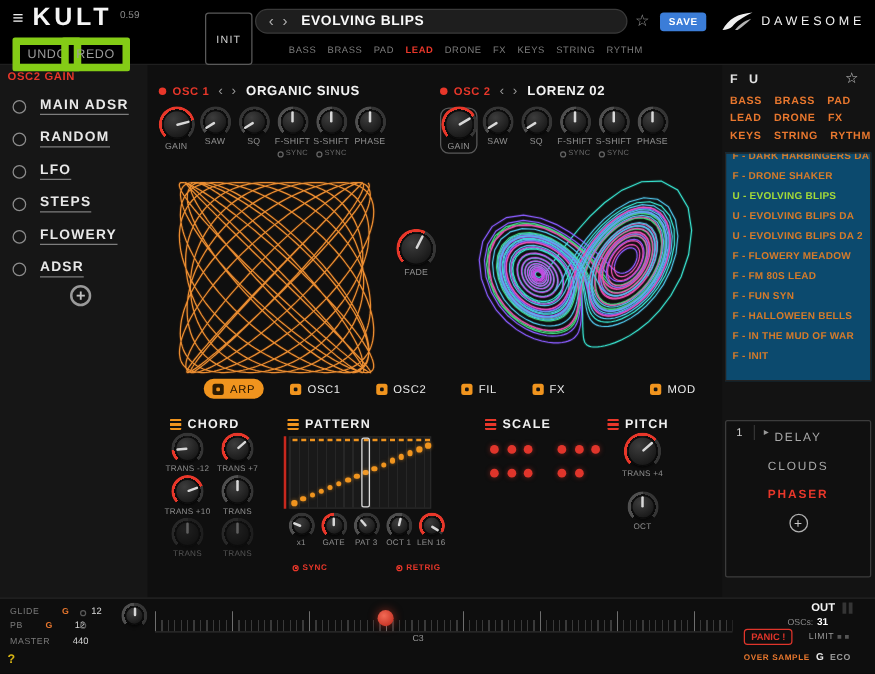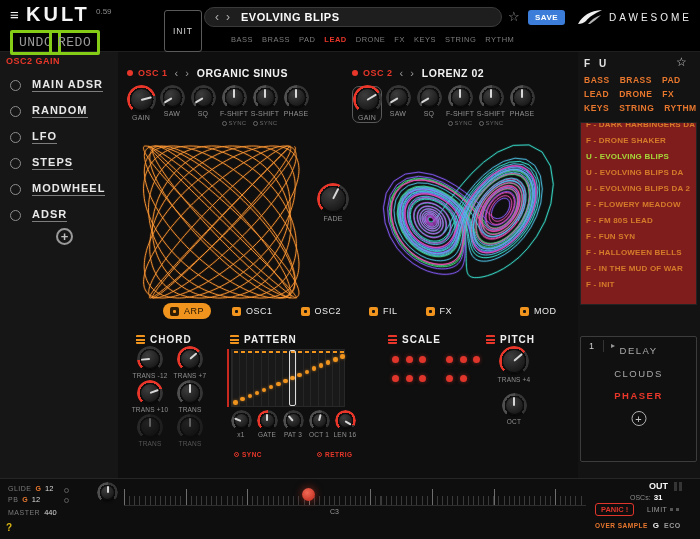--- a/index.html
+++ b/index.html
@@ -8,21 +8,21 @@
 
 
 #centerbg{position:absolute;left:118px;top:52px;width:460px;height:426px;background:#0f0f0f}
 #rightbg{position:absolute;left:578px;top:52px;width:122px;height:426px;background:#131313}
 
 
 #topbar{position:absolute;left:0;top:0;width:700px;height:52px;background:#000;border-bottom:1px solid #1f1f1f}
 #logobars{position:absolute;left:10px;top:6px;font-size:15px;color:#f0f0f0}
 #logotext{position:absolute;left:26px;top:3px;font-size:20px;font-weight:bold;letter-spacing:3px;color:#f5f5f5}
 #version{position:absolute;left:96px;top:7px;font-size:8px;color:#8a8a8a}
-.ubtn{position:absolute;top:30px;background:none;border:3px solid #84cc16;border-radius:2px;color:#9a9a9a;font-size:13px;padding:2px 6px;font-family:Liberation Mono, monospace;letter-spacing:.5px}
+.ubtn{position:absolute;top:30px;background:none;border:6px solid #84cc16;border-radius:2px;color:#9a9a9a;font-size:10px;padding:2px 6px;font-family:Liberation Sans, sans-serif;letter-spacing:.5px}
 #initbtn{position:absolute;left:164px;top:10px;background:none;border:1px solid #5a5a5a;border-radius:3px;color:#d8d8d8;font-size:8.5px;padding:15px 8px;font-family:inherit;letter-spacing:1px}
 #pill{position:absolute;left:204px;top:7px;width:298px;height:20px;border-radius:10px;background:#1e1e1e;border:1px solid #3a3a3a;display:flex;align-items:center;padding:0 10px;gap:7px}
 #pill .chev{color:#b0b0b0;font-size:12px;line-height:1}
 #pname{font-size:11px;font-weight:bold;color:#fafafa;letter-spacing:.5px;margin-left:4px}
 #star{position:absolute;left:508px;top:9px;font-size:13px;color:#9a9a9a}
 #savebtn{position:absolute;left:528px;top:10px;background:#3b7dd8;border:none;border-radius:3px;color:#fff;font-size:8px;font-weight:bold;padding:3px 7px;font-family:inherit;letter-spacing:.5px}
 #htags{position:absolute;left:231px;top:35px;display:flex;gap:9px}
 #htags span{font-size:7.5px;color:#7d7d7d;letter-spacing:.5px}
 #htags span.active{color:#e8372a;font-weight:bold}
 #brand{position:absolute;right:8px;top:9px;display:flex;align-items:center;gap:6px}
@@ -92,34 +92,34 @@
 #scaledots{position:absolute;left:392px;top:356px;width:100px;height:32px}
 .sdot{position:absolute;width:7px;height:7px;border-radius:50%;background:#e0352b;box-shadow:0 0 4px rgba(224,53,43,.5)}
 #pitchcol{position:absolute;left:482px;top:349px;width:64px;display:flex;flex-direction:column;align-items:center;gap:13px}
 
 
 #bletters{position:absolute;left:584px;top:58px;display:flex;gap:9px;font-size:10px;font-weight:bold;color:#e2e2e2}
 #bstar{position:absolute;left:676px;top:55px;font-size:12px;color:#c8c8c8}
 #btags{position:absolute;left:584px;top:75px;display:flex;flex-direction:column;gap:4px}
 .btagrow{display:flex;gap:10px}
 .btagrow span{font-size:8.5px;font-weight:bold;color:#e8772e;letter-spacing:.5px}
-#plist{position:absolute;left:580px;top:122px;width:117px;height:183px;background:#7f1d1d;border:1px solid #232323;overflow:hidden}
+#plist{position:absolute;left:580px;top:122px;width:117px;height:183px;background:#0c4a6e;border:1px solid #232323;overflow:hidden}
 .prow{height:16px;display:flex;align-items:center;padding:0 5px;font-size:8px;font-weight:bold;color:#d57b2a;letter-spacing:.2px;white-space:nowrap}
 .prow.sel{color:#a6d838}
 #fxbox{position:absolute;left:580px;top:336px;width:117px;height:126px;background:#101010;border:1px solid #3c3c3c;border-radius:2px}
 #fxslotnum{position:absolute;left:8px;top:4px;font-size:9px;color:#cfcfcf}
 #fxdivider{position:absolute;left:22px;top:3px;width:1px;height:12px;background:#333}
 #fxarrow{position:absolute;left:30px;top:4px;font-size:8px;color:#999}
 .fxitem{position:absolute;left:0;width:100%;text-align:center;font-size:9.5px;letter-spacing:1.5px;color:#a9a9a9}
 .fxitem.active{color:#e8372a;font-weight:bold}
 #fxadd{position:absolute;left:50%;top:74px;transform:translateX(-50%);width:15px;height:15px;border:1.5px solid #b0b0b0;border-radius:50%;color:#c8c8c8;font-size:11px;display:flex;align-items:center;justify-content:center}
 
 
 #bottombar{position:absolute;left:0;top:478px;width:700px;height:61px;background:#0e0e0e;border-top:1px solid #262626}
-.frow{position:absolute;display:flex;gap:4px;align-items:center}
+.frow{position:absolute;display:flex;gap:18px;align-items:flex-end}
 .fdim{font-size:7px;color:#7a7a7a;letter-spacing:.5px}
 .fmode{font-size:7px;color:#e8772e;font-weight:bold}
 .fval{font-size:7.5px;color:#d8d8d8}
 #help{position:absolute;left:6px;top:43px;font-size:10px;font-weight:bold;color:#d7b414}
 .tinyradio{position:absolute;width:5px;height:5px;border:1px solid #5a5a5a;border-radius:50%}
 #footknob{position:absolute;left:100px;top:6px}
 #keys{position:absolute;left:124px;top:4px;width:462px;height:23px;border-bottom:1px solid #2e2e2e;
  background:
   repeating-linear-gradient(90deg,#6e6e6e 0 1px,transparent 1px 61.6px) bottom/100% 16px no-repeat,
   repeating-linear-gradient(90deg,#3a3a3a 0 1px,transparent 1px 5.13px) bottom/100% 9px no-repeat}
@@ -193,21 +193,21 @@
       <div class="navitem">
         <span class="navcirc"></span>
         <span class="navlabel">LFO</span>
       </div>
       <div class="navitem">
         <span class="navcirc"></span>
         <span class="navlabel">STEPS</span>
       </div>
       <div class="navitem">
         <span class="navcirc"></span>
-        <span class="navlabel">MODWHEEL</span>
+        <span class="navlabel">FLOWERY</span>
       </div>
       <div class="navitem">
         <span class="navcirc"></span>
         <span class="navlabel">ADSR</span>
       </div>
     </nav>
   <div id="modadd">
       <span>+</span>
     </div>
 

